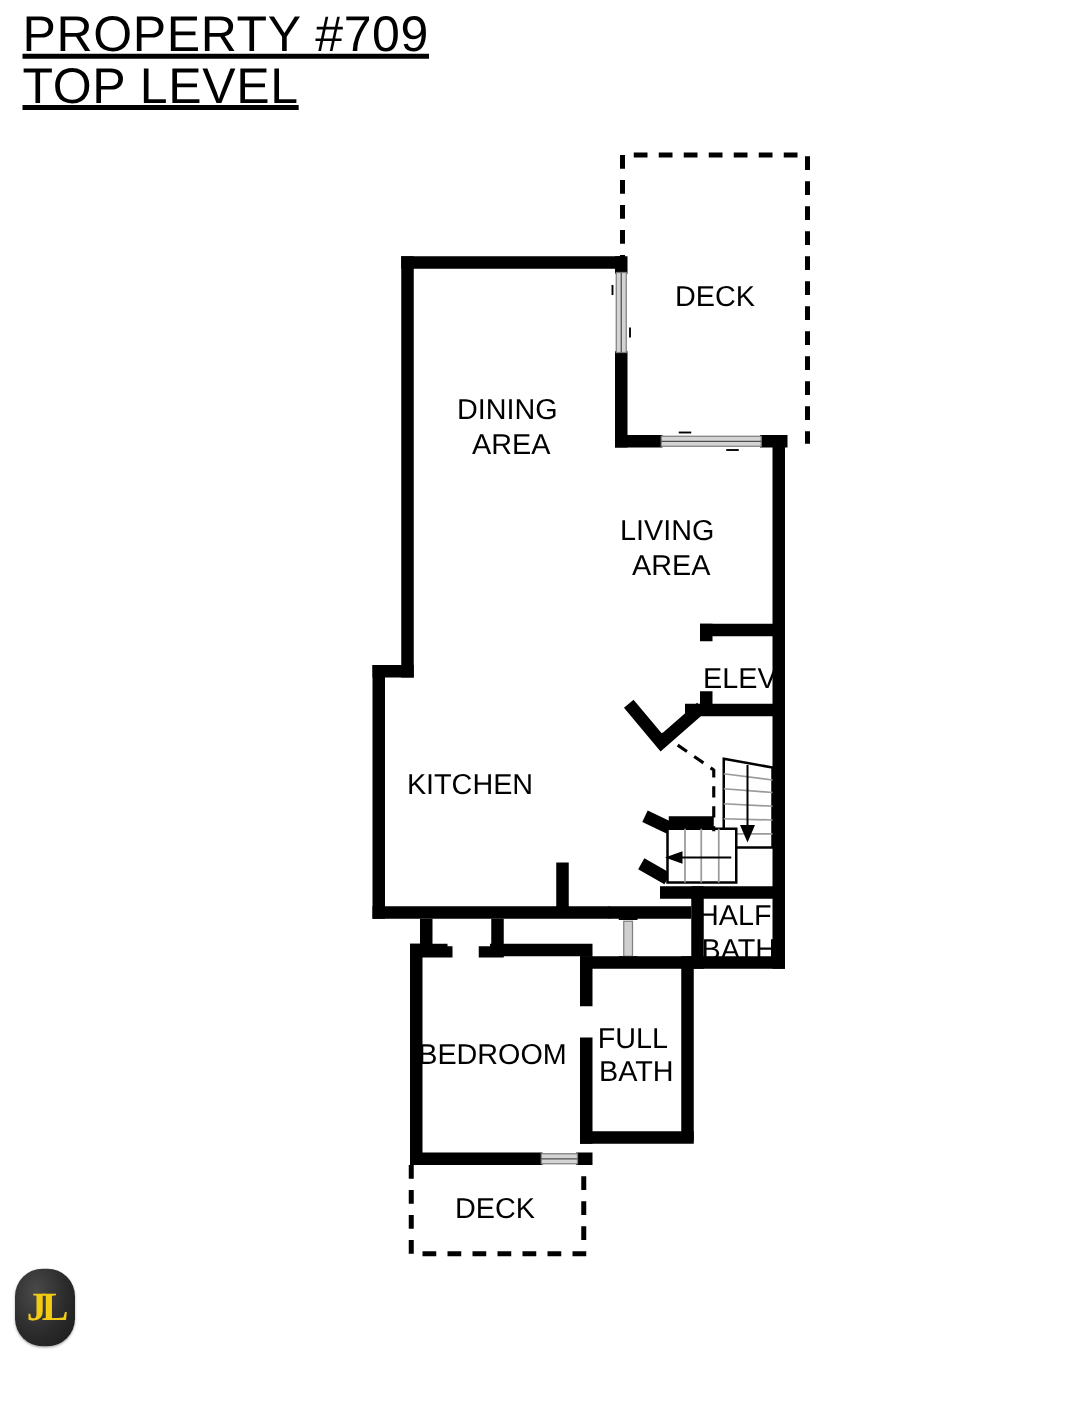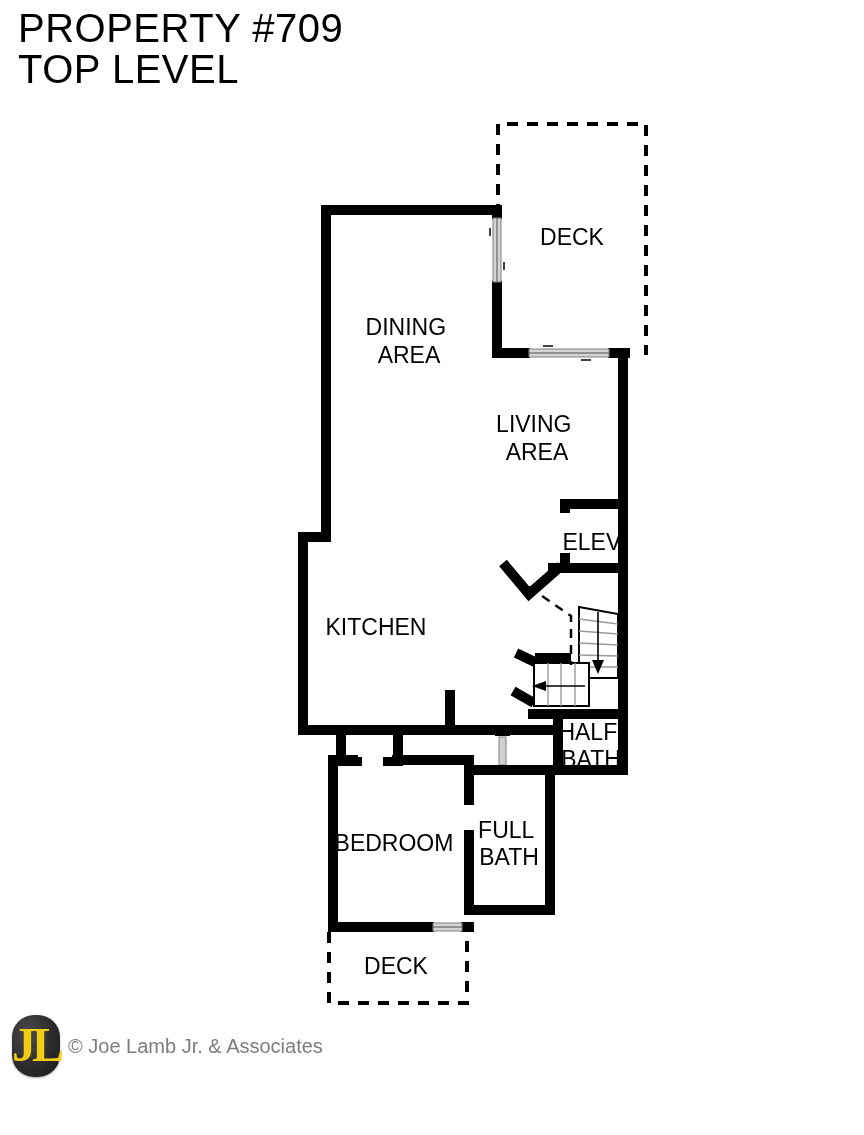--- a/index.html
+++ b/index.html
@@ -12,20 +12,21 @@
     height: 1135px;
     position: relative;
     font-family: "Liberation Sans", sans-serif;
     overflow: hidden;
   }
   #title-block {
     position: absolute;
     left: 18px;
     top: 8px;
     line-height: 1.02;
+    text-decoration: underline;
   }
   #title-block .line {
     font-size: 40px;
     font-weight: 400;
     color: #000000;
     letter-spacing: 0.5px;
     white-space: pre;
   }
   #plan-wrap {
     position: absolute;
@@ -59,21 +60,21 @@
     border-radius: 22px;
     background: radial-gradient(ellipse at 35% 30%, #4a4a4a 0%, #2b2b2b 55%, #1a1a1a 100%);
     display: flex;
     align-items: center;
     justify-content: center;
     box-shadow: 0 1px 2px rgba(0,0,0,0.35);
   }
   #logo-text {
     font-family: "Liberation Serif", serif;
     font-weight: bold;
-    font-size: 48px;
+    font-size: 32px;
     color: #f2cb15;
     letter-spacing: -4px;
     line-height: 1;
     transform: translateY(-1px);
     text-align: center;
   }
   #copyright {
     font-family: "Liberation Sans", sans-serif;
     font-size: 20px;
     color: #7d7d7d;
@@ -277,14 +278,13 @@
     </text>
   </g>
 
 </svg>
 </div>
 
 <div id="footer">
   <div id="logo-mark">
     <span id="logo-text">JL</span>
   </div>
-  <div id="copyright">© Joe Lamb Jr. &amp; Associates</div>
 </div>
 
 </body></html>

